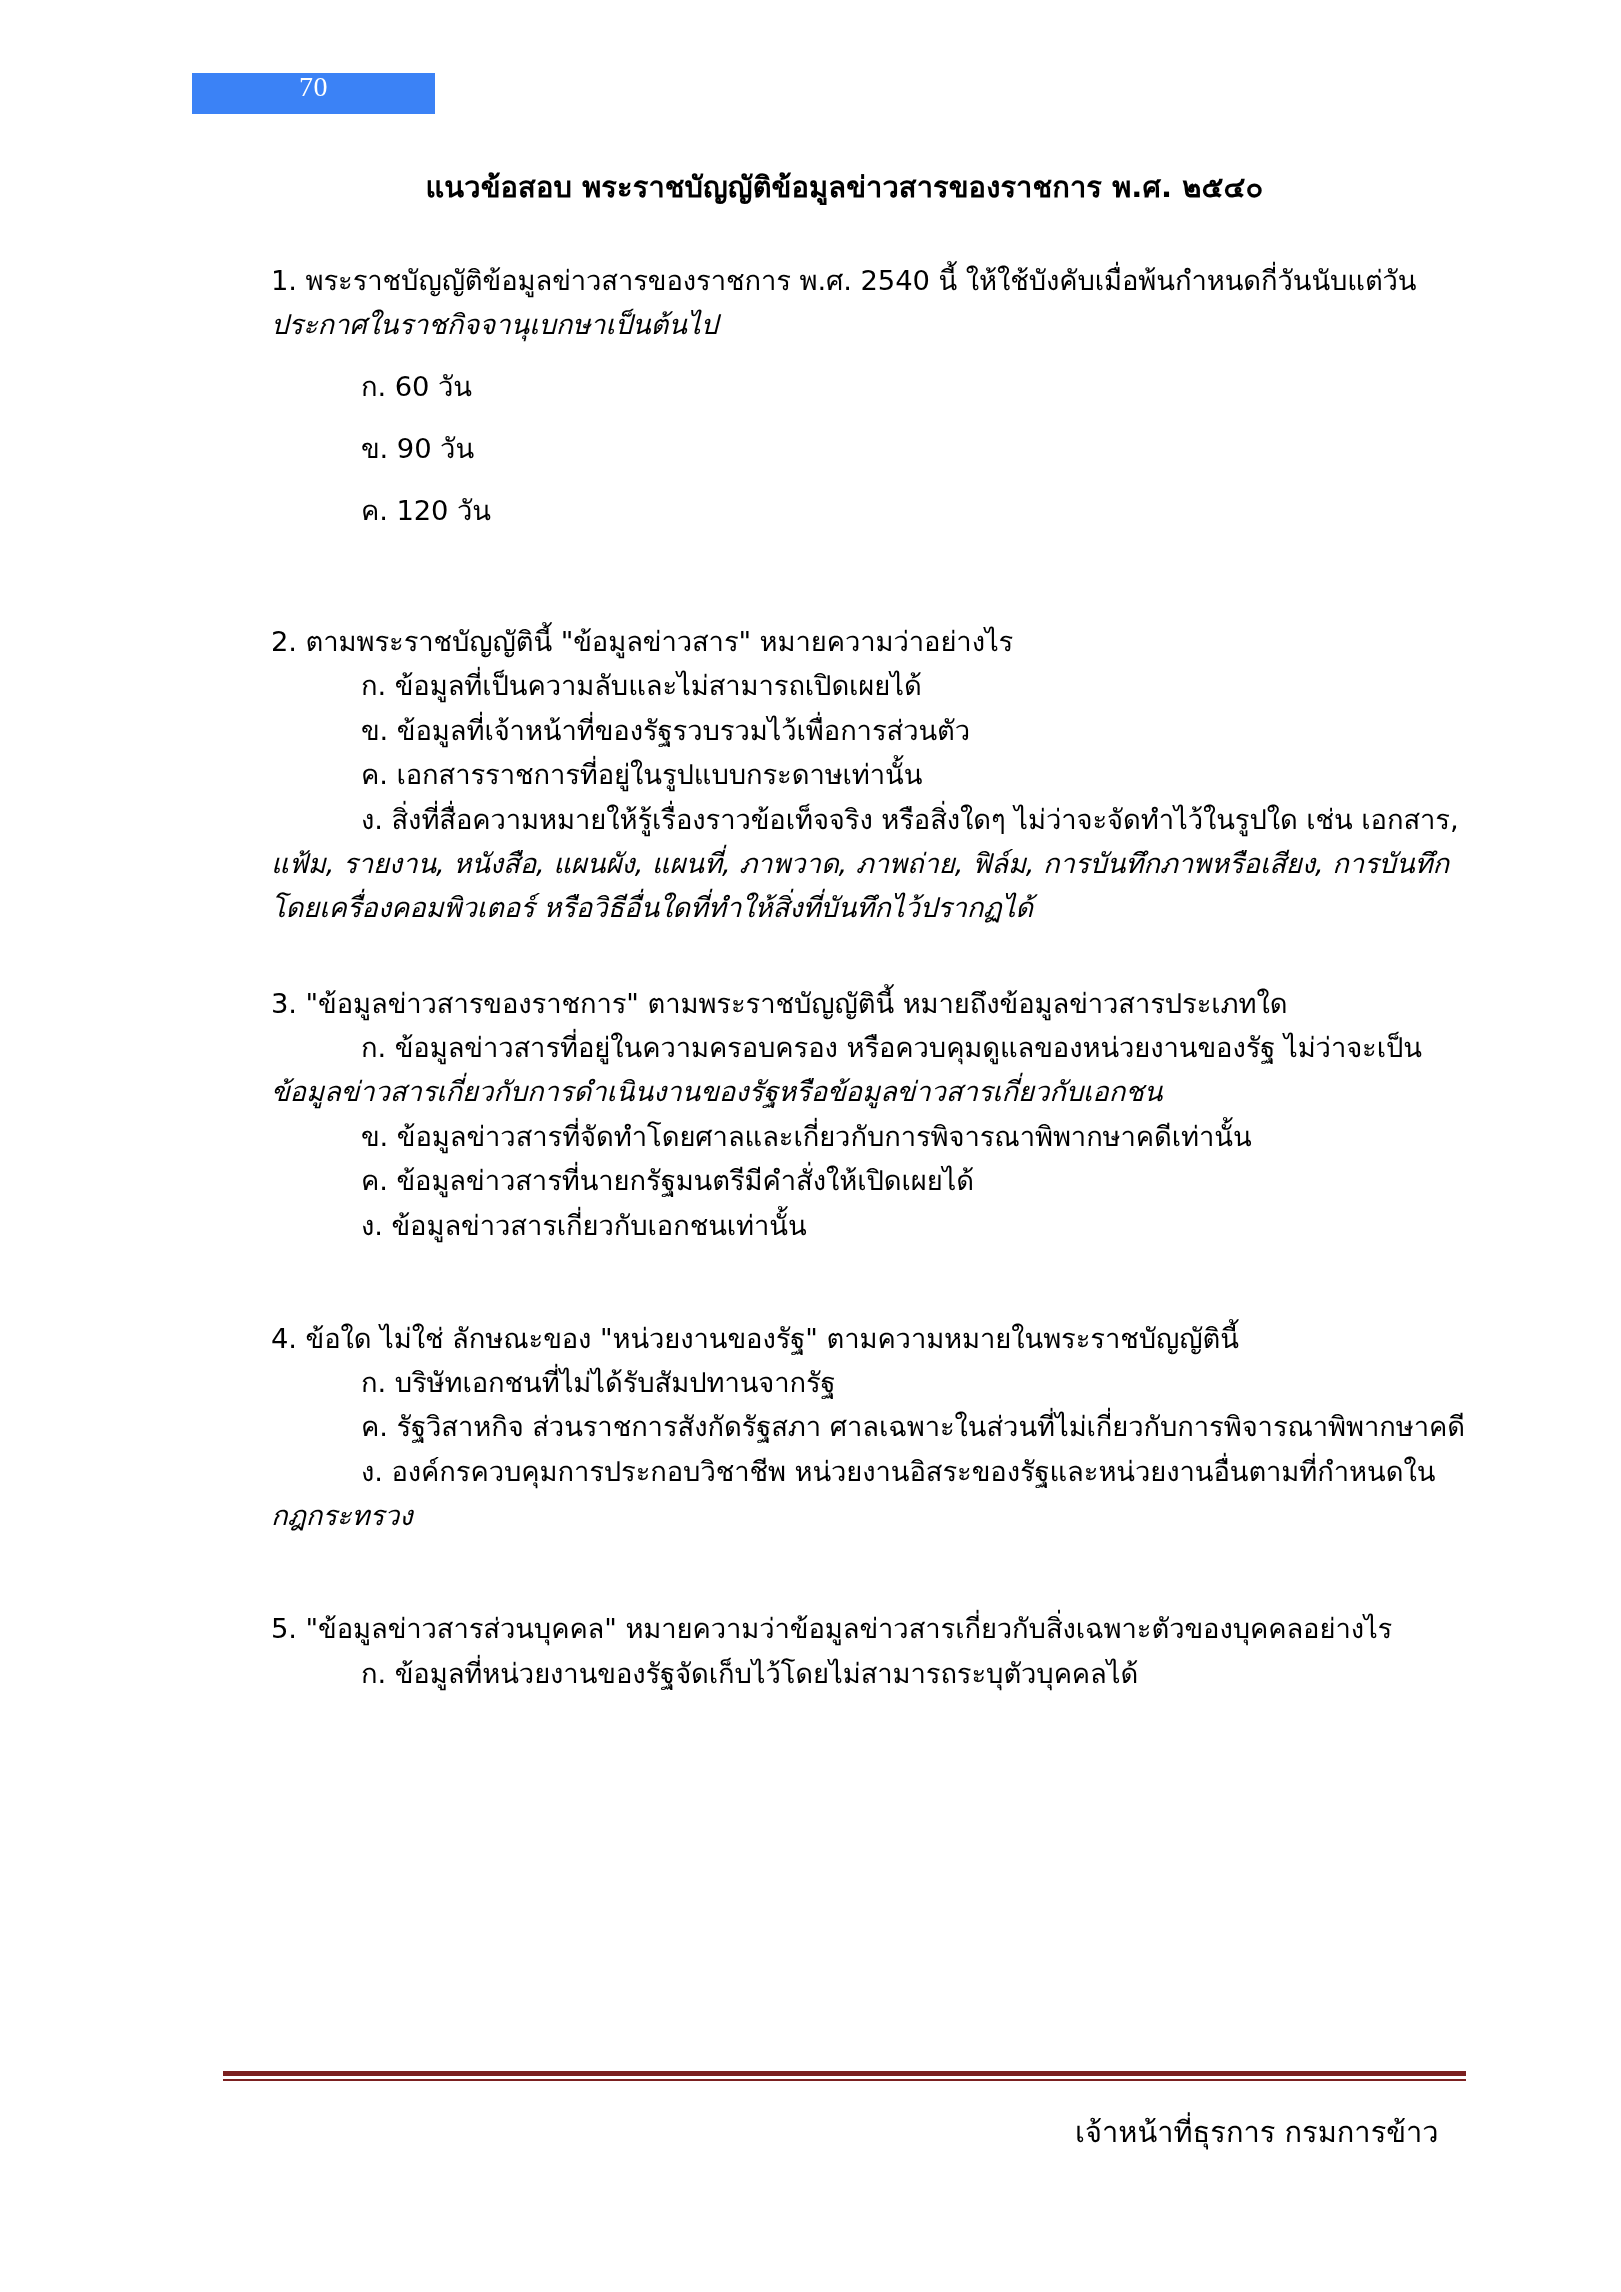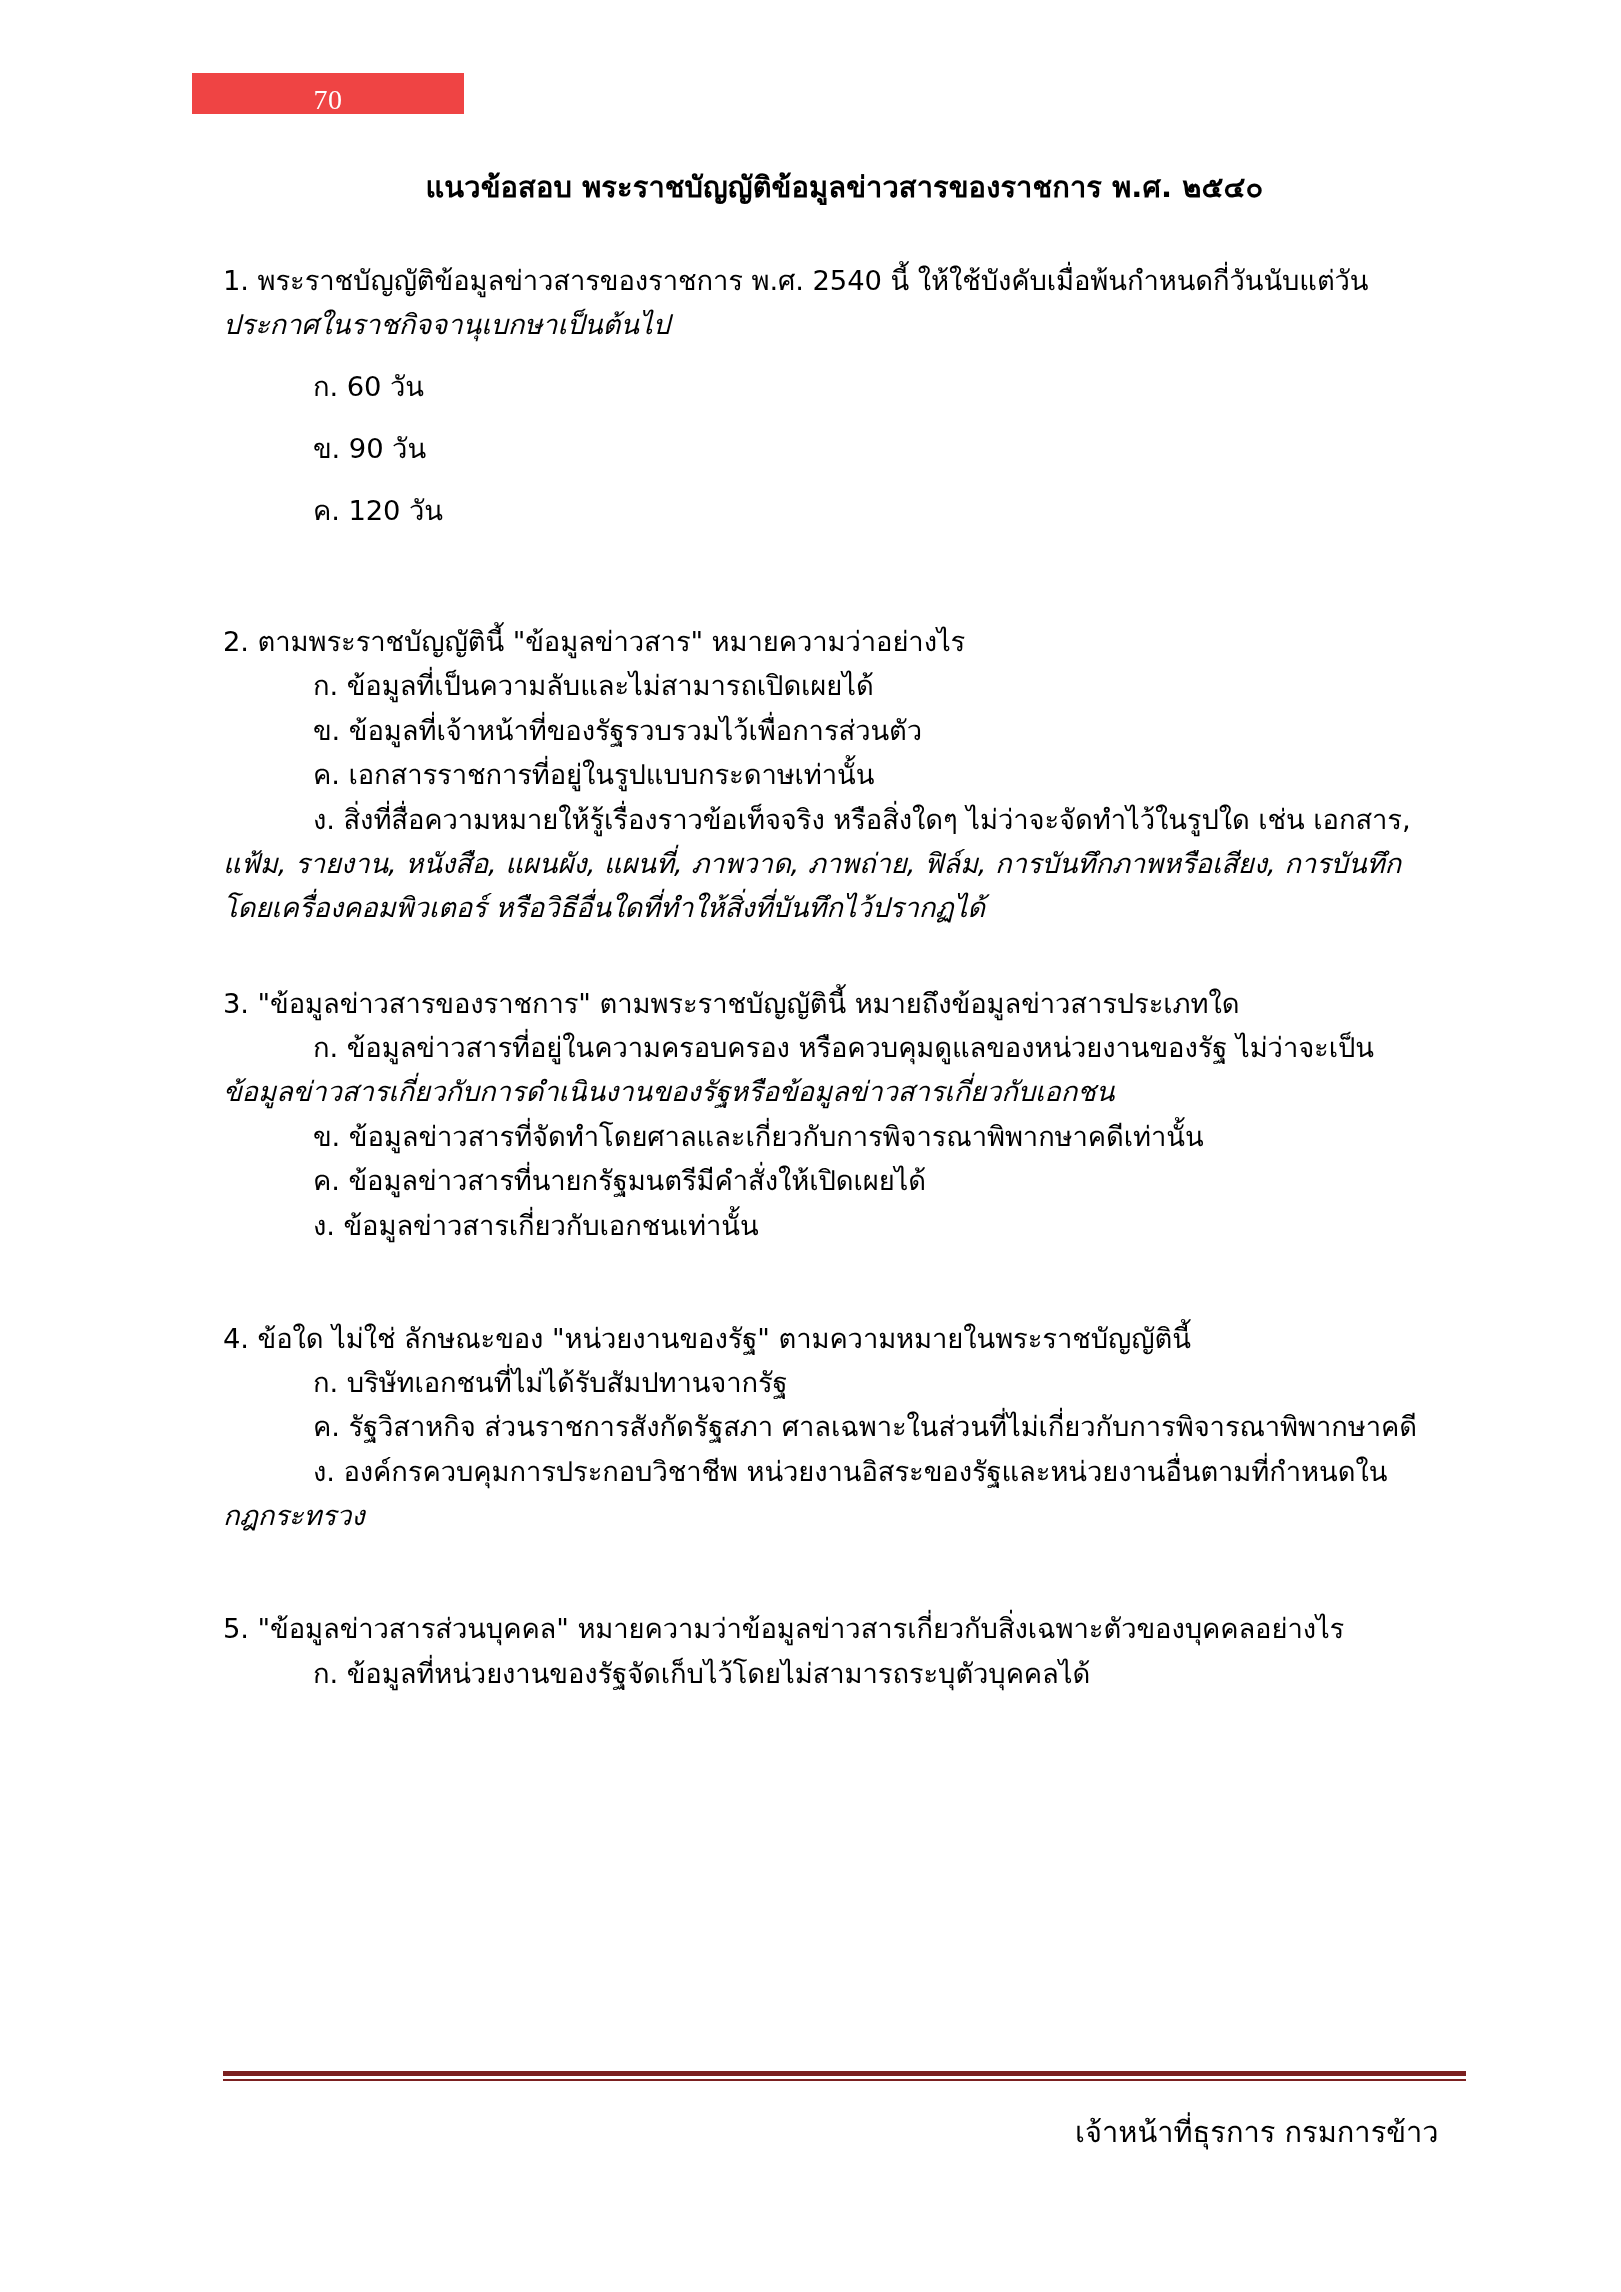--- a/index.html
+++ b/index.html
@@ -23,25 +23,25 @@
     height: 2293px;
     background: #ffffff;
     box-sizing: border-box;
   }
 
   
   .pagenum-bar {
     position: absolute;
     left: 192px;
     top: 73px;
-    width: 272px;
+    width: 243px;
     height: 41px;
-    background: #ef4444;
+    background: #3b82f6;
     display: flex;
-    align-items: flex-end;
+    align-items: flex-start;
     justify-content: center;
   }
   .pagenum-text {
     color: #ffffff;
     font-size: 28px;
     line-height: 1;
     font-family: "Liberation Serif", "DejaVu Serif", serif;
     letter-spacing: 0.5px;
   }
 
@@ -58,20 +58,21 @@
     font-weight: bold;
     font-size: 29px;
     line-height: 1.45;
     font-family: "DejaVu Sans", "Liberation Sans", sans-serif;
     margin: 0 0 0 0;
     letter-spacing: 0.1px;
   }
 
   .q-block {
     margin-top: 0;
+    margin-left: 48px;
   }
 
   .line {
     font-size: 27.4px;
     line-height: 1.62;
     font-family: "DejaVu Sans", "Liberation Sans", sans-serif;
     white-space: pre-wrap;
     word-break: break-word;
     margin: 0;
     letter-spacing: -0.1px;

